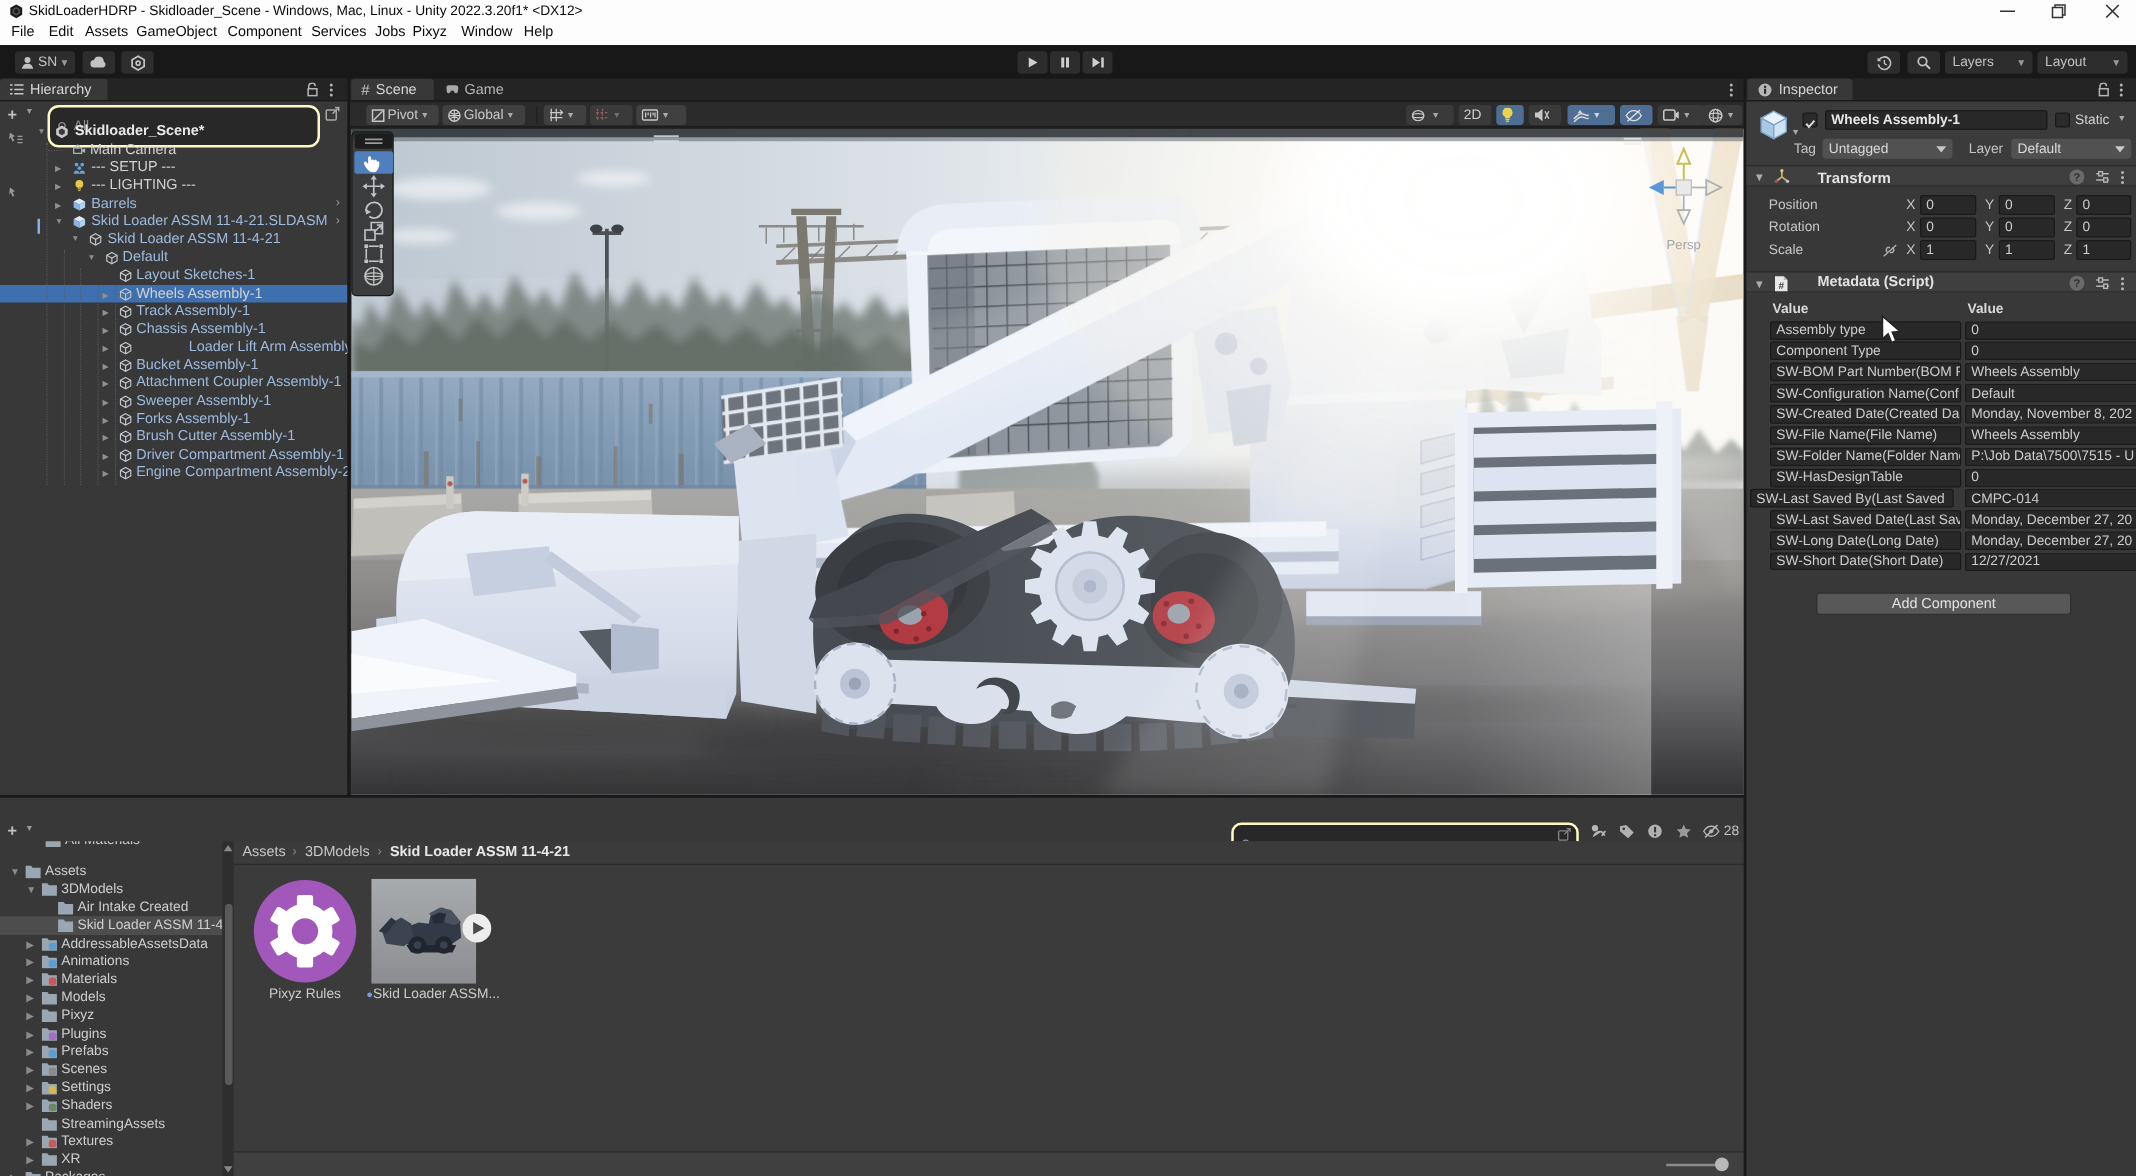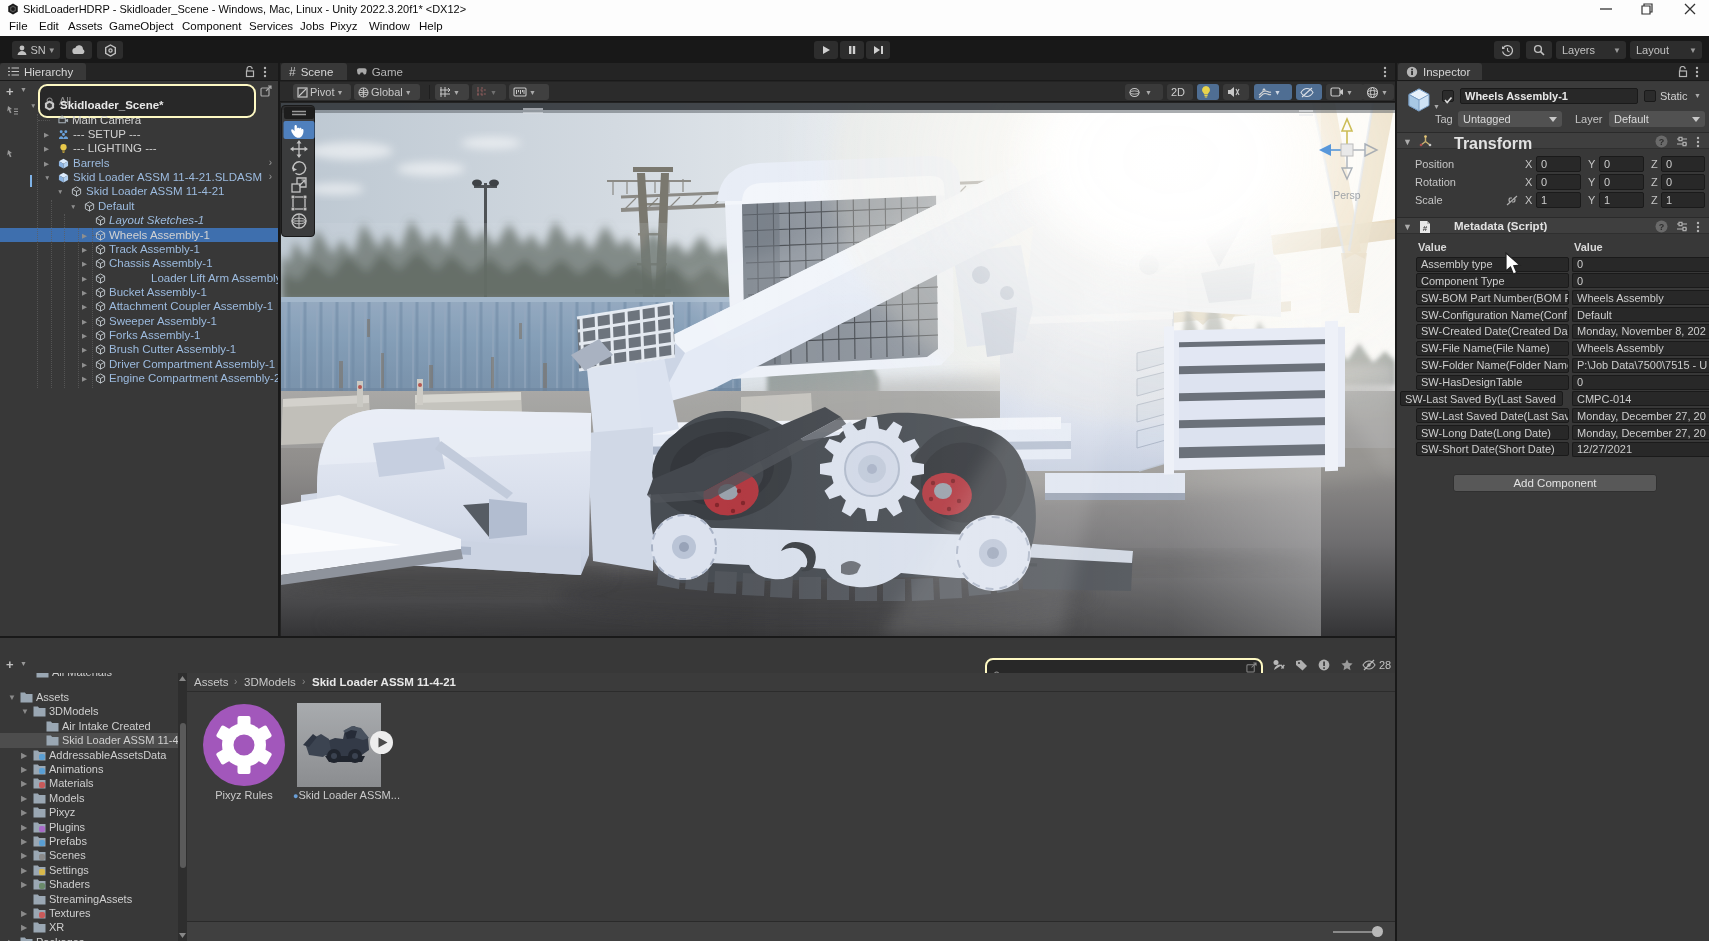--- a/index.html
+++ b/index.html
@@ -240,21 +240,21 @@
             <path d="M6 1l4.5 2.5v5L6 11 1.5 8.5v-5z" fill="#3d464e00" stroke="#c3c9cf" stroke-width="1"></path>
             <path d="M1.5 3.5L6 6l4.5-2.5M6 6v5" fill="none" stroke="#c3c9cf" stroke-width="1"></path>
           </svg>
           <span class="lbl blue" style="left:98px;">Default</span>
         </div>
         <div class="hrow" style="top:112.1px;">
           <svg class="cube" style="left:95px" viewBox="0 0 12 12">
             <path d="M6 1l4.5 2.5v5L6 11 1.5 8.5v-5z" fill="#3d464e00" stroke="#c3c9cf" stroke-width="1"></path>
             <path d="M1.5 3.5L6 6l4.5-2.5M6 6v5" fill="none" stroke="#c3c9cf" stroke-width="1"></path>
           </svg>
-          <span class="lbl blue" style="left:109px;font-style:italic;">Layout Sketches-1</span>
+          <span class="lbl blue" style="left:109px;">Layout Sketches-1</span>
         </div>
         <div class="hrow" style="top:126.5px;background:#3e6fae;">
           <span class="arr" style="left:82px">▶</span>
           <svg class="cube" style="left:95px" viewBox="0 0 12 12">
             <path d="M6 1l4.5 2.5v5L6 11 1.5 8.5v-5z" fill="#3d464e00" stroke="#c3c9cf" stroke-width="1"></path>
             <path d="M1.5 3.5L6 6l4.5-2.5M6 6v5" fill="none" stroke="#c3c9cf" stroke-width="1"></path>
           </svg>
           <span class="lbl" style="left:109px;">Wheels Assembly-1</span>
         </div>
         <div class="hrow" style="top:140.8px;">
@@ -918,21 +918,21 @@
   </div>
 
   <div class="chdr" style="top:69px">
     <span class="abs" style="left:6px;top:4px;color:#adadad;font-size:9px">▼</span>
     <svg class="abs" style="left:22px;top:2px" width="13" height="13" viewBox="0 0 13 13">
         <path d="M6.5 6.5L6.5 1M6.5 6.5L2 10M6.5 6.5L11 10" stroke="#c8b070" stroke-width="1.4"></path>
         <circle cx="6.5" cy="1.5" r="1.3" fill="#e8c878"></circle>
         <circle cx="2" cy="10" r="1.3" fill="#b05050"></circle>
         <circle cx="11" cy="10" r="1.3" fill="#c8c8c8"></circle>
       </svg>
-    <span class="abs" style="left:57px;top:2px;color:#e2e2e2;font-size:16px;font-weight:bold">Transform</span>
+    <span class="abs" style="left:57px;top:2px;color:#e2e2e2;font-size:12px;font-weight:bold">Transform</span>
     <svg class="abs" style="left:258px;top:2px" width="13" height="13" viewBox="0 0 13 13">
         <circle cx="6.5" cy="6.5" r="6" fill="#6a6a6a"></circle>
         <text x="6.5" y="9.5" font-size="9" fill="#2e2e2e" text-anchor="middle" font-family="Liberation Sans" font-weight="bold">?</text>
       </svg>
     <svg class="abs" style="left:278px;top:2px" width="14" height="13" viewBox="0 0 14 13">
         <path d="M2 4h10M2 9h10" stroke="#b8b8b8" stroke-width="1.2"></path>
         <rect x="4" y="2.3" width="3" height="3.4" fill="#3f3f3f" stroke="#b8b8b8" stroke-width="1.1"></rect>
         <rect x="8" y="7.3" width="3" height="3.4" fill="#3f3f3f" stroke="#b8b8b8" stroke-width="1.1"></rect>
       </svg>
     <svg class="abs" style="left:299px;top:3px" width="4" height="12" viewBox="0 0 4 12">

